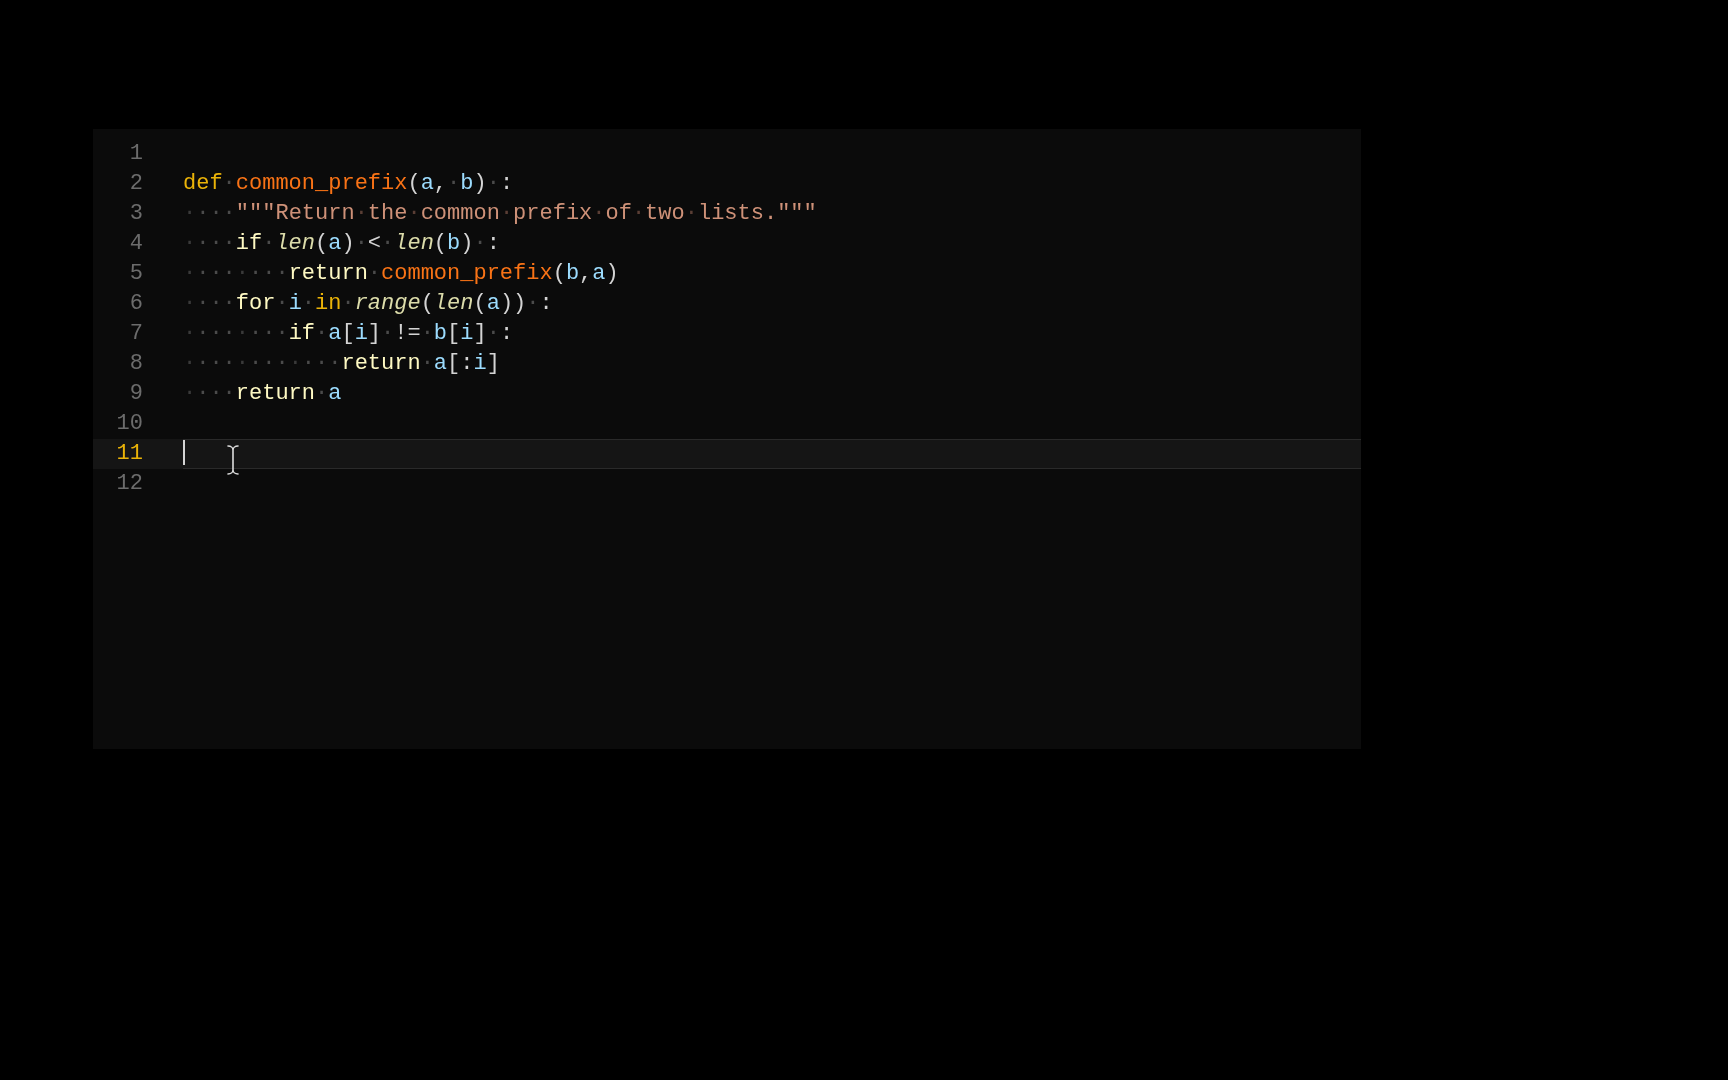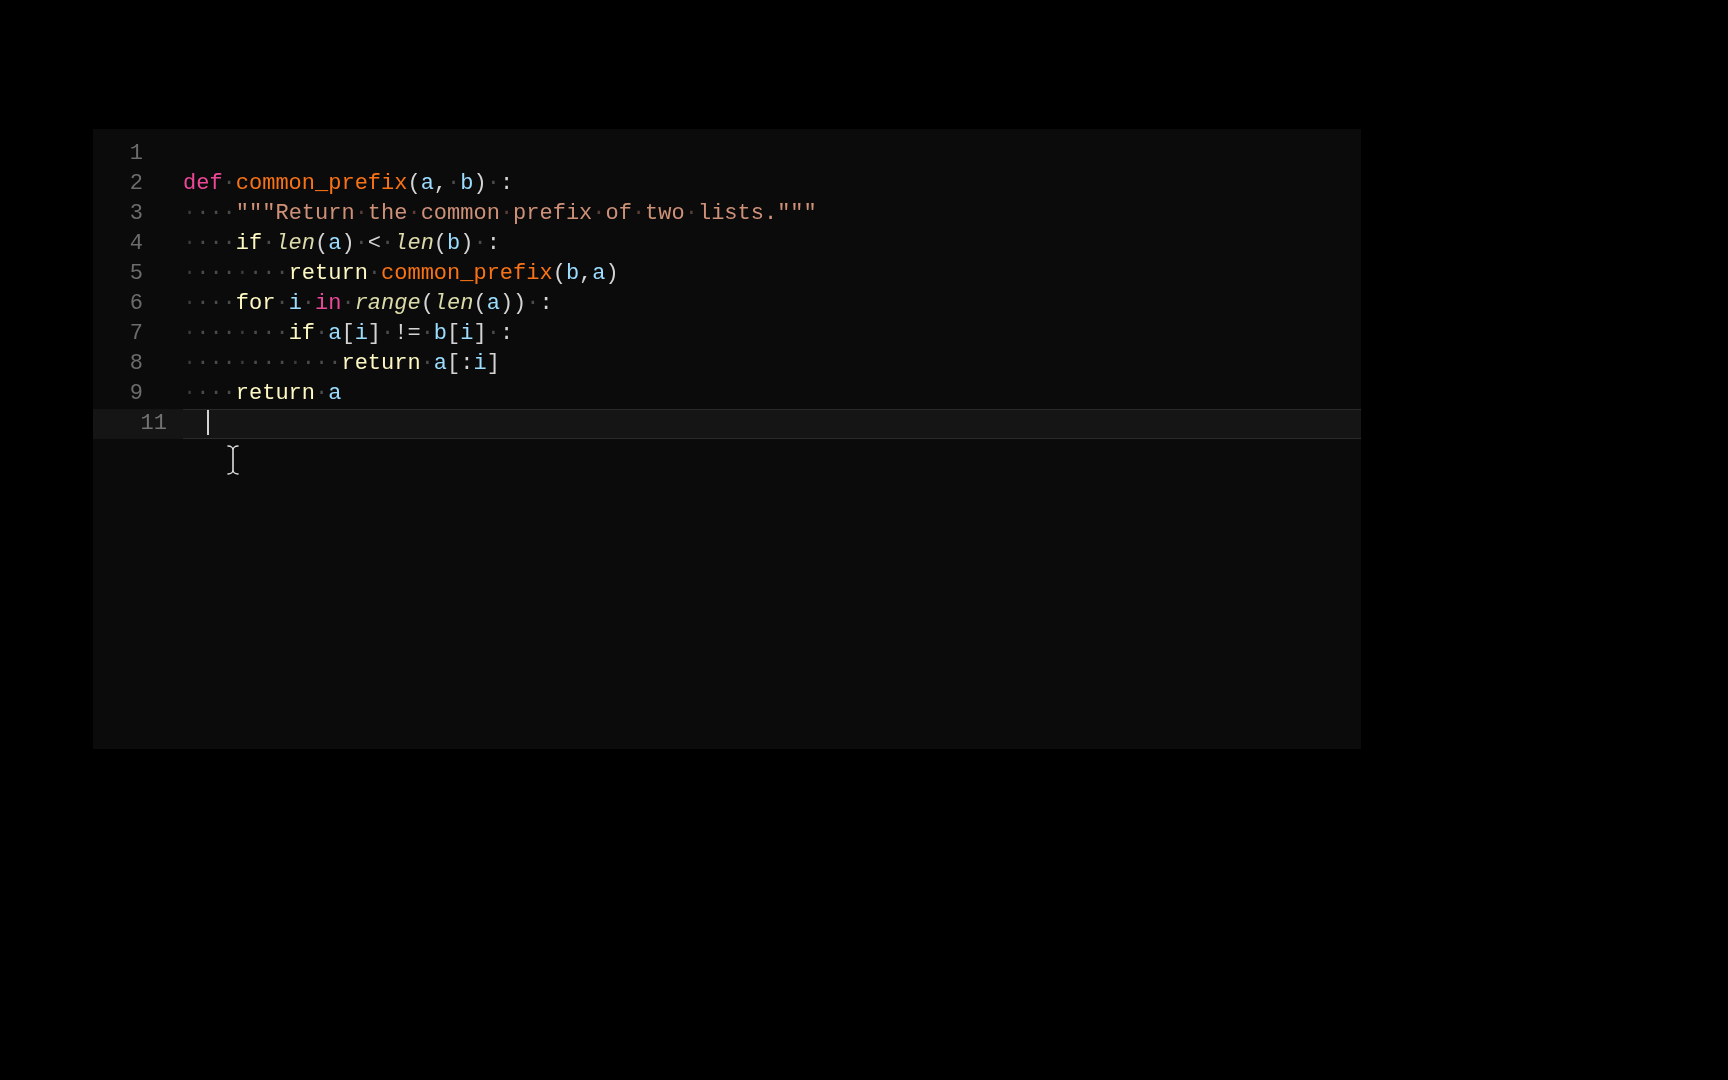--- a/index.html
+++ b/index.html
@@ -37,22 +37,21 @@
     }
     .line-number {
       width: 60px;
       text-align: right;
       color: #6c6c6c;
       padding-right: 10px;
       user-select: none;
       flex-shrink: 0;
     }
     .line-number.active {
-      color: #737373;
-      margin-left: 24px;
+      color: #eab308;
     }
     .line-content {
       flex: 1;
       white-space: pre;
       color: #d4d4d4;
       position: relative;
       padding-left: 30px;
     }
     .code-line.active-line {
       background: rgba(40,40,40,0.35);
@@ -62,21 +61,21 @@
       position: absolute;
       left: 90px;
       right: 0;
       top: 0;
       bottom: 0;
       border-top: 1px solid #2a2a2a;
       border-bottom: 1px solid #2a2a2a;
       pointer-events: none;
     }
     
-    .tok-kw { color: #ec4899; font-family: Liberation Mono, monospace; } 
+    .tok-kw { color: #eab308; font-family: Liberation Mono, monospace; } 
     .tok-ctrl { color: #fef9c3; } 
     .tok-fn { color: #f97316; }
     .tok-param { color: #9cdcfe; }
     .tok-str { color: #ce9178; }
     .tok-builtin { color: #dcdcaa; font-style: italic; }
     .tok-op { color: #d4d4d4; }
     .tok-dot { color: #4b4b4b; } 
     .tok-guide { color: #353535; }
 
     .cursor {
@@ -134,23 +133,31 @@
         <div class="line-content"><span class="tok-guide" style="color: rgb(58, 58, 58);">·</span><span class="tok-dot">·</span><span class="tok-dot">·</span><span class="tok-dot">·</span><span class="tok-guide" style="color: rgb(58, 58, 58);">·</span><span class="tok-dot">·</span><span class="tok-dot">·</span><span class="tok-dot">·</span><span class="tok-ctrl">if</span><span class="tok-dot">·</span><span class="tok-param">a</span><span class="tok-op">[</span><span class="tok-param">i</span><span class="tok-op">]</span><span class="tok-dot">·</span><span class="tok-op">!=</span><span class="tok-dot">·</span><span class="tok-param">b</span><span class="tok-op">[</span><span class="tok-param">i</span><span class="tok-op">]</span><span class="tok-dot">·</span><span class="tok-op">:</span></div>
       </div>
       <div class="code-line">
         <div class="line-number">8</div>
         <div class="line-content"><span class="tok-guide" style="color: rgb(58, 58, 58);">·</span><span class="tok-dot">·</span><span class="tok-dot">·</span><span class="tok-dot">·</span><span class="tok-guide" style="color: rgb(58, 58, 58);">·</span><span class="tok-dot">·</span><span class="tok-dot">·</span><span class="tok-dot">·</span><span class="tok-guide" style="color: rgb(58, 58, 58);">·</span><span class="tok-dot">·</span><span class="tok-dot">·</span><span class="tok-dot">·</span><span class="tok-ctrl">return</span><span class="tok-dot">·</span><span class="tok-param">a</span><span class="tok-op">[</span><span class="tok-op">:</span><span class="tok-param">i</span><span class="tok-op">]</span></div>
       </div>
       <div class="code-line">
         <div class="line-number">9</div>
         <div class="line-content"><span class="tok-guide" style="color: rgb(58, 58, 58);">·</span><span class="tok-dot">·</span><span class="tok-dot">·</span><span class="tok-dot">·</span><span class="tok-ctrl">return</span><span class="tok-dot">·</span><span class="tok-param">a</span></div>
       </div>
+      <div class="code-line">
+        <div class="line-number">10</div>
+        <div class="line-content"></div>
+      </div>
       <div class="code-line active-line">
         <div class="line-number active">11</div>
         <div class="line-content"><span class="cursor"></span></div>
+      </div>
+      <div class="code-line">
+        <div class="line-number">12</div>
+        <div class="line-content"></div>
       </div>
     </div>
 
   <div class="ibeam-cursor" style="left: 133px; top: 316px;">
     <svg viewBox="0 0 14 30">
       <path d="M2 1 C5 1 7 3 7 5 C7 3 9 1 12 1 M7 5 L7 25 M2 29 C5 29 7 27 7 25 C7 27 9 29 12 29" stroke="#dcdcdc" stroke-width="1.6" fill="none" stroke-linecap="round"></path>
     </svg>
   </div>
 </div>
 

